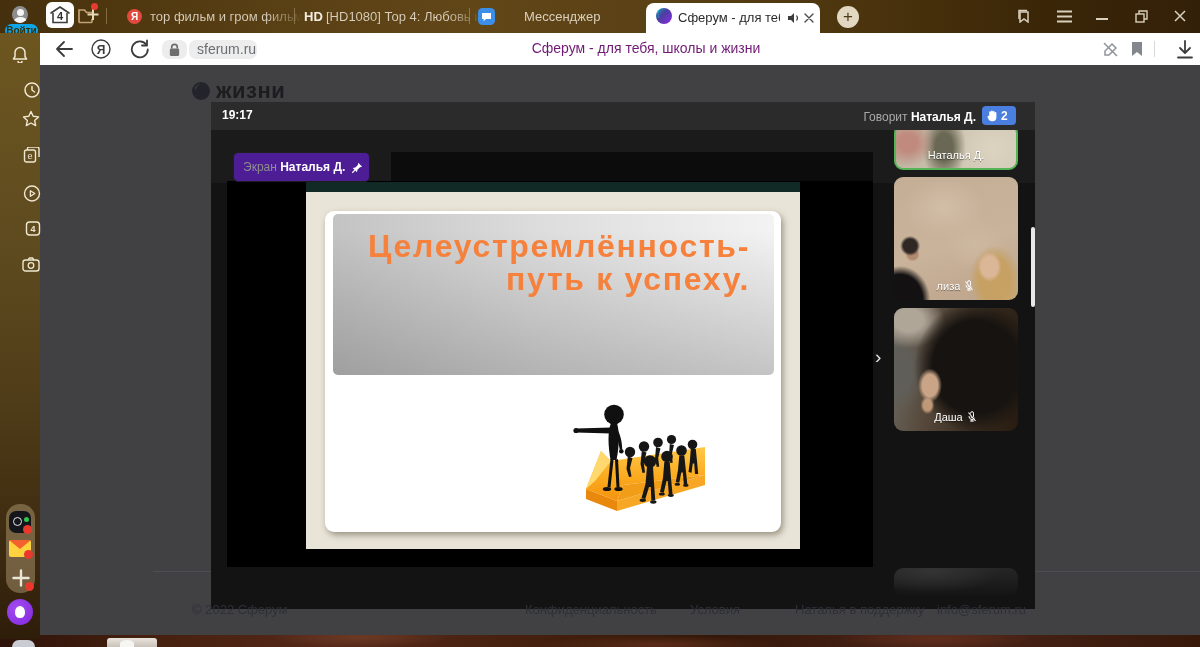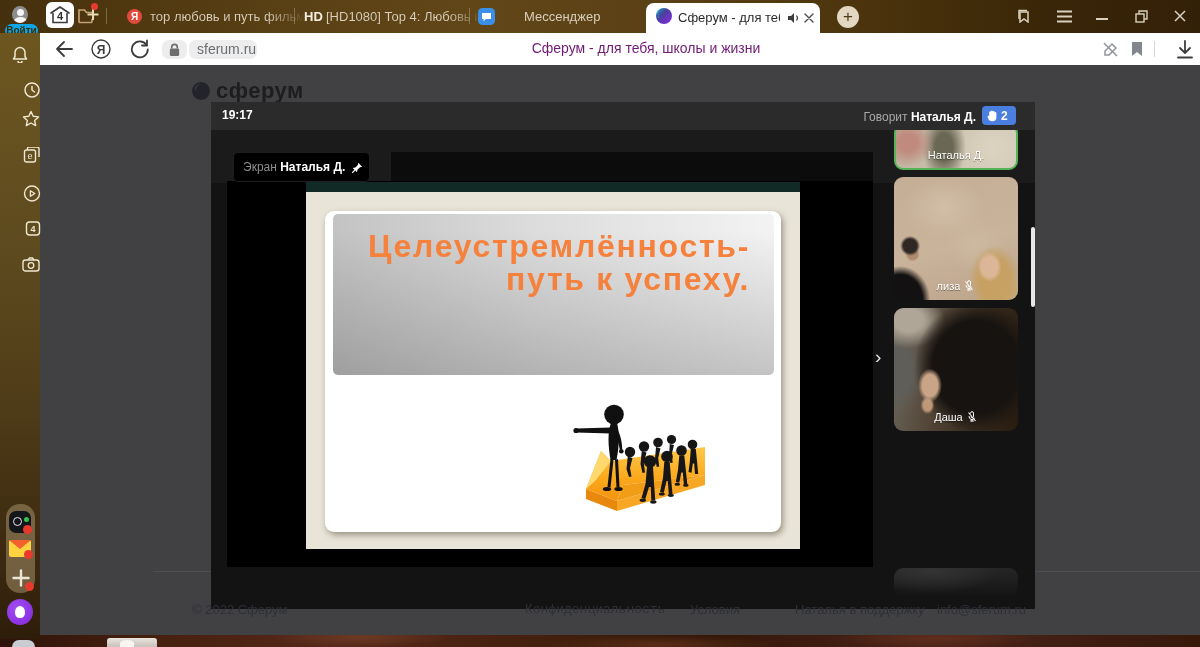--- a/index.html
+++ b/index.html
@@ -51,24 +51,24 @@
 <body>
 <div class="screen">
 
   <div class="abs page">
     <div class="abs" style="left:113px;top:506px;right:0;height:1px;background:#4d4e52;"></div>
 
     <svg class="abs" style="left:152px;top:17px;" width="18" height="18" viewBox="0 0 20 20">
       <circle cx="10" cy="10" r="10" fill="#23232b"></circle>
       <path d="M3 6 A10 10 0 0 1 10 2 A8 8 0 0 0 5 13 Z" fill="#3a3a46"></path>
     </svg>
-    <div class="abs" style="left:176px;top:13px;font-size:22px;font-weight:bold;color:#1d1d20;letter-spacing:.5px;">сферум</div>
+    <div class="abs" style="left:176px;top:13px;font-size:22px;font-weight:bold;color:#1d1d20;letter-spacing:.5px;">жизни</div>
 
     <div class="flink" style="left:152px;">© 2022 Сферум</div>
-    <div class="flink" style="left:485px;font-family:Liberation Mono, monospace;">Конфиденциальность</div>
+    <div class="flink" style="left:485px;">Конфиденциальность</div>
     <div class="flink" style="left:650px;">Условия</div>
     <div class="flink" style="left:755px;">Наталья в поддержку</div>
     <div class="flink" style="left:897px;">info@sferum.ru</div>
   </div>
 
   <div class="abs modal">
       <div class="abs" style="left:0;top:28px;width:824px;height:53px;background:#1b1b1b;"></div>
       <div class="abs" style="left:180px;top:50px;width:482px;height:29px;background:#0c0c0c;"></div>
     <div class="mhead">
       <div class="abs" style="left:11px;top:6px;font-size:12px;font-weight:bold;color:#fff;">19:17</div>
@@ -156,21 +156,21 @@
               <g>
                   <circle cx="121.5" cy="41.5" r="4.8"></circle>
                   <path d="M119.8 46 L118.8 59 L117.5 69 L120.5 69.7 L121.8 60.5 L123.2 60.5 L124 71 L127.2 71 L126 58 L124.8 46 Z"></path>
                 </g>
             </g>
           </svg>
         </div>
       </div>
     </div>
 
-    <div class="abs" style="left:22px;top:50px;width:137px;height:30px;background:#000000;border-radius:5px;border:1px solid #1e1e1e;">
+    <div class="abs" style="left:22px;top:50px;width:137px;height:30px;background:#4c1d95;border-radius:5px;border:1px solid #1e1e1e;">
       <div class="abs" style="left:9px;top:7px;font-size:12px;color:#8e8e8e;">Экран <span style="color:#fff;font-weight:bold;">Наталья Д.</span></div>
       <svg class="abs" style="left:117px;top:9px;" width="12" height="12" viewBox="0 0 14 14">
           <path d="M8.5 1 L13 5.5 L10.5 6 L7.5 9 L7 12 L5 10 L2 13 L1 12 L4 9 L2 7 L5 6.5 L8 3.5 Z" fill="#fff"></path>
         </svg>
     </div>
 
     <div class="abs" style="left:664px;top:244px;color:#e2e2e2;font-size:19px;">›</div>
 
     <div class="thumb" id="t1" style="top:22px;height:46px;border:2px solid #55b556;background:
         radial-gradient(ellipse 26px 24px at 10% 40%, #c08a7e 0%, #c08a7e 35%, rgba(192,138,126,0) 100%),
@@ -222,21 +222,21 @@
     </div>
 
     <svg class="abs" style="left:77px;top:3px;" width="23" height="21" viewBox="0 0 23 21">
       <path d="M2 19.5 V7 H7.5 L9.5 9.5 H15 M2 19.5 H15 M15 19.5 V16" fill="none" stroke="#c0a275" stroke-width="1.7"></path>
       <path d="M16 6 V17 M10.5 11.5 H21.5" stroke="#e9dbb4" stroke-width="2"></path>
     </svg>
     <div class="abs" style="left:91px;top:3px;width:7px;height:7px;border-radius:50%;background:#e83a2e;"></div>
     <div class="tabsep" style="left:106px;"></div>
 
     <div class="abs" style="left:127px;top:9px;width:15px;height:15px;border-radius:50%;background:#e24a3d;color:#fff;font-size:10px;font-weight:bold;text-align:center;line-height:15px;">Я</div>
-    <div class="tabtxt" style="left:150px;background:linear-gradient(90deg,#d9cfbc 75%,rgba(217,207,188,0) 100%);-webkit-background-clip:text;color:transparent;">тор любовь и путь фильм</div>
+    <div class="tabtxt" style="left:150px;background:linear-gradient(90deg,#d9cfbc 75%,rgba(217,207,188,0) 100%);-webkit-background-clip:text;color:transparent;">тор фильм и гром фильм</div>
     <div class="tabsep" style="left:294px;"></div>
 
     <div class="tabtxt" style="left:304px;color:#f3ede2;font-weight:bold;">HD</div>
     <div class="tabtxt" style="left:326px;background:linear-gradient(90deg,#d9cfbc 78%,rgba(217,207,188,0) 100%);-webkit-background-clip:text;color:transparent;">[HD1080] Тор 4: Любовь и</div>
     <div class="tabsep" style="left:469px;"></div>
 
     <svg class="abs" style="left:478px;top:8px;" width="17" height="17" viewBox="0 0 17 17">
       <rect x="0" y="0" width="17" height="17" rx="4.5" fill="#3b8fe8"></rect>
       <path d="M4 5 h9 v6 h-5 l-2.4 2.2 v-2.2 h-1.6 z" fill="#fff"></path>
     </svg>

